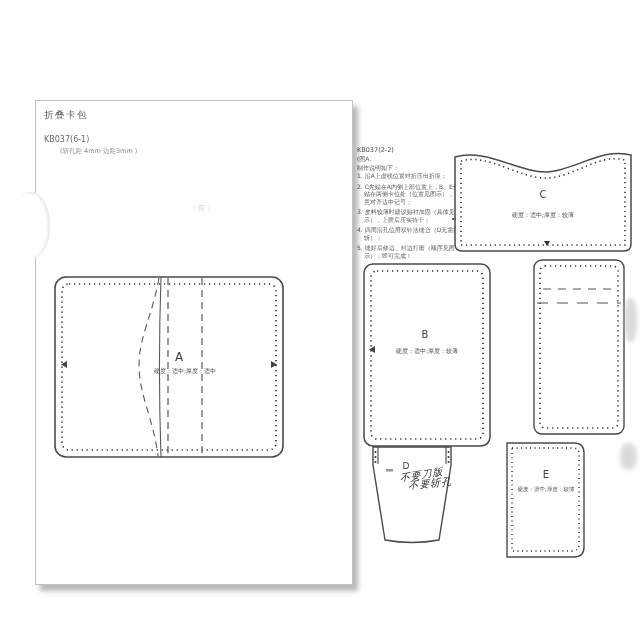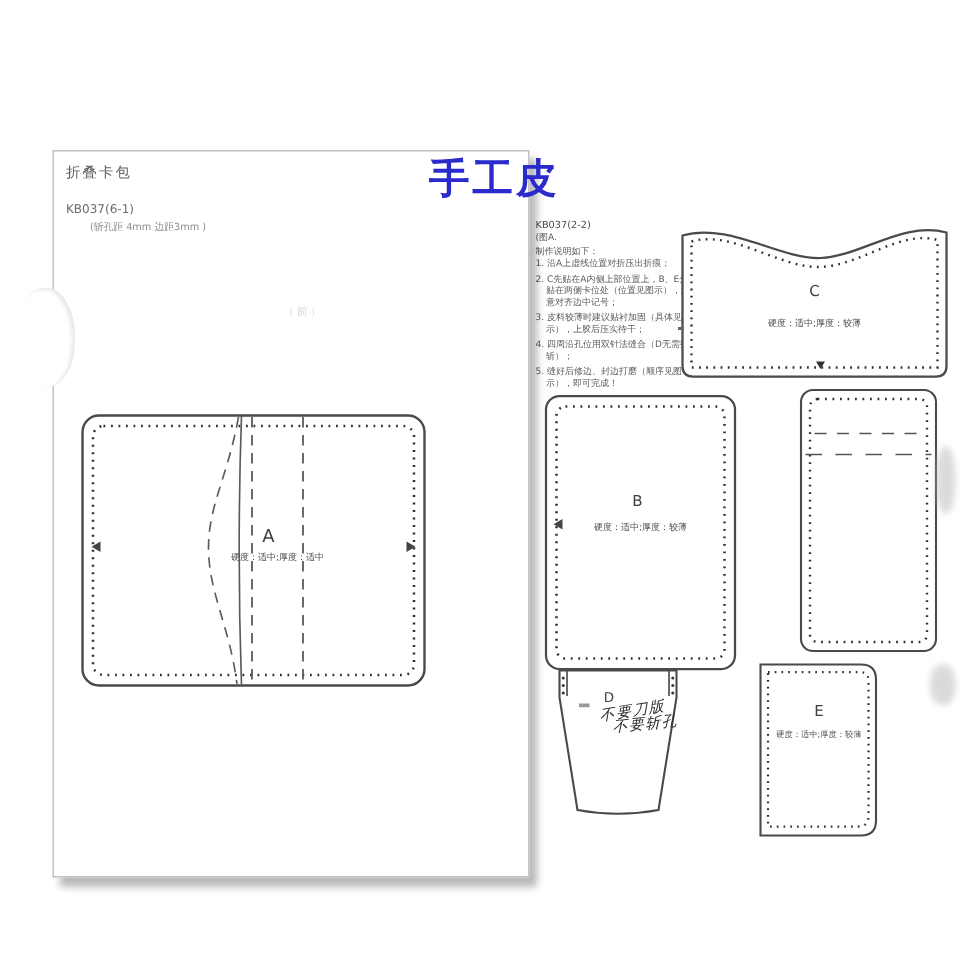--- a/index.html
+++ b/index.html
@@ -36,21 +36,20 @@
         border-radius:48% 55% 52% 60%;box-shadow:inset -2px 1px 3px rgba(0,0,0,0.10);z-index:5;}
   .smudge{position:absolute;background:#bdbdbd;filter:blur(2px);opacity:0.55;border-radius:45%;}
   .smudge1{left:272px;top:213px;width:13px;height:44px;}
   .smudge2{left:268px;top:358px;width:17px;height:27px;}
 </style>
 </head>
 <body>
 
 <div class="canvas">
 
-  <div class="watermark">手工皮</div>
 
   <div class="page1">
     <div class="p1-title">折叠卡包</div>
     <div class="p1-code">KB037(6-1)</div>
     <div class="p1-spec">(斩孔距 4mm 边距3mm )</div>
     <div class="p1-faint">（前）</div>
 
     <svg style="left:17px;top:174px;" width="232" height="184" viewBox="0 0 232 184">
       <rect x="2" y="2" width="228" height="180" rx="11" fill="#ffffff" stroke="#4a4a4a" stroke-width="1.6"></rect>
       <rect x="9" y="9" width="214" height="166" rx="7" fill="none" stroke="#2f2f2f" stroke-width="1.7" stroke-dasharray="1.2 3.8"></rect>

